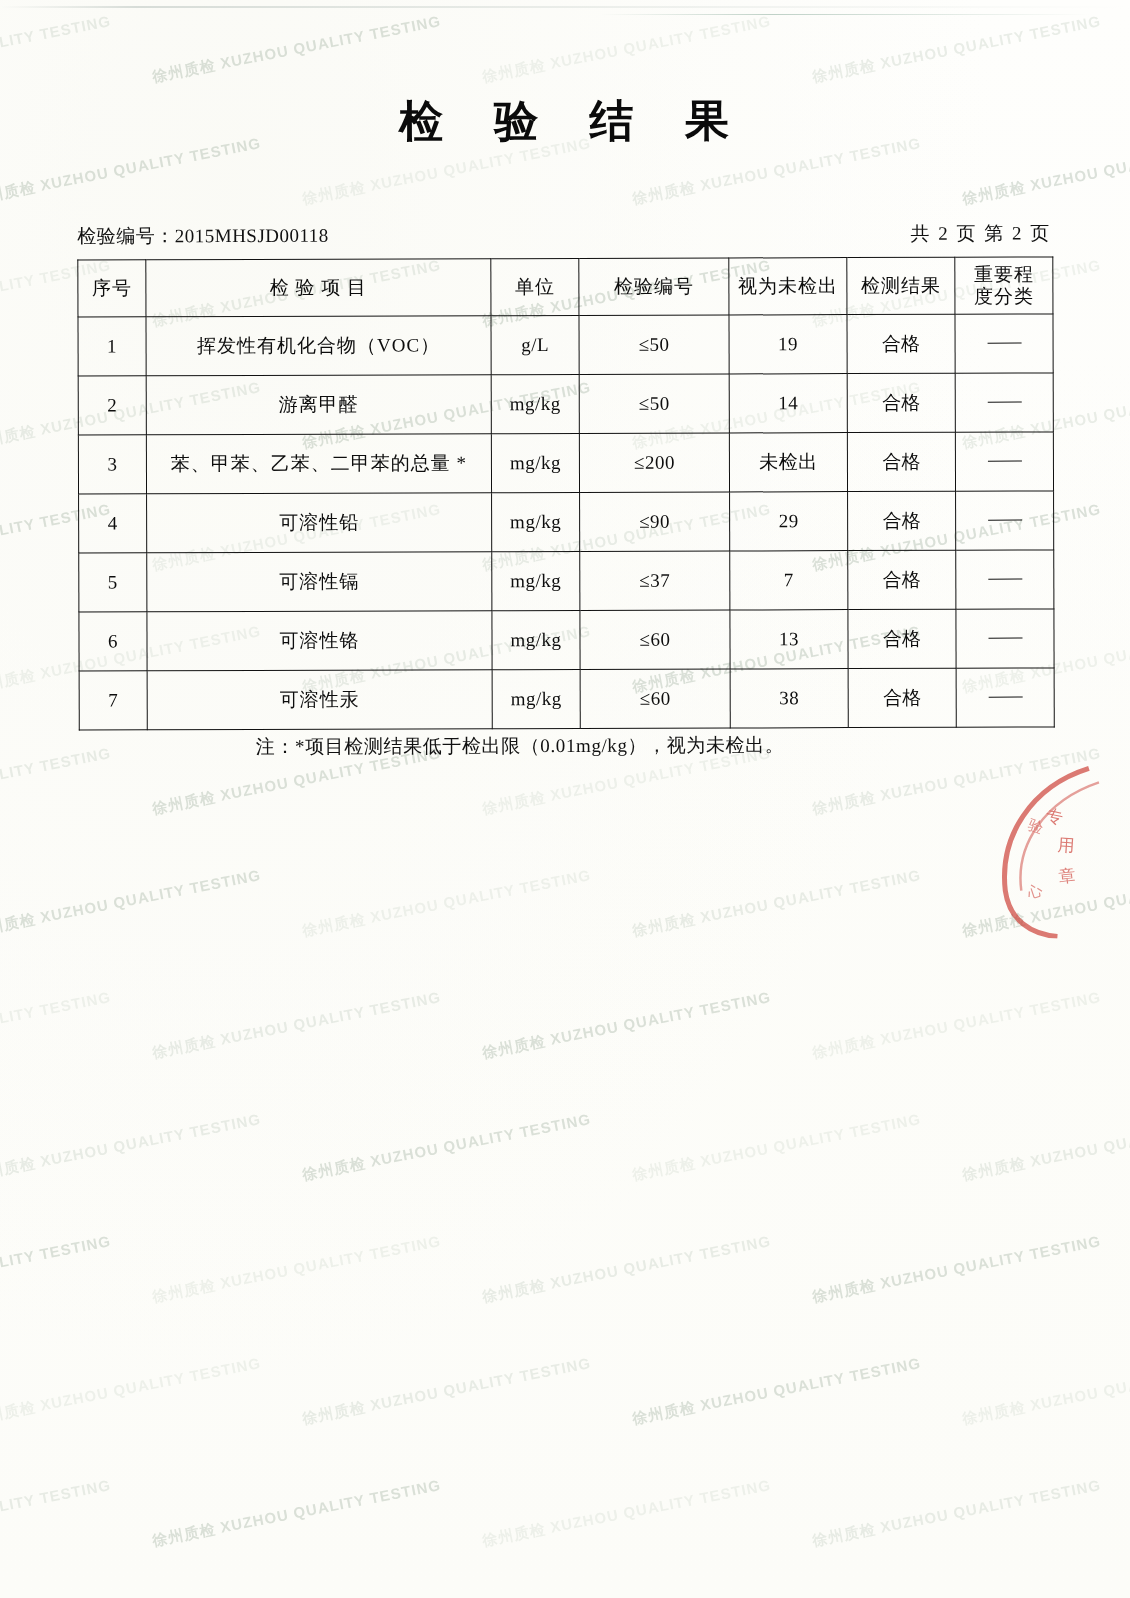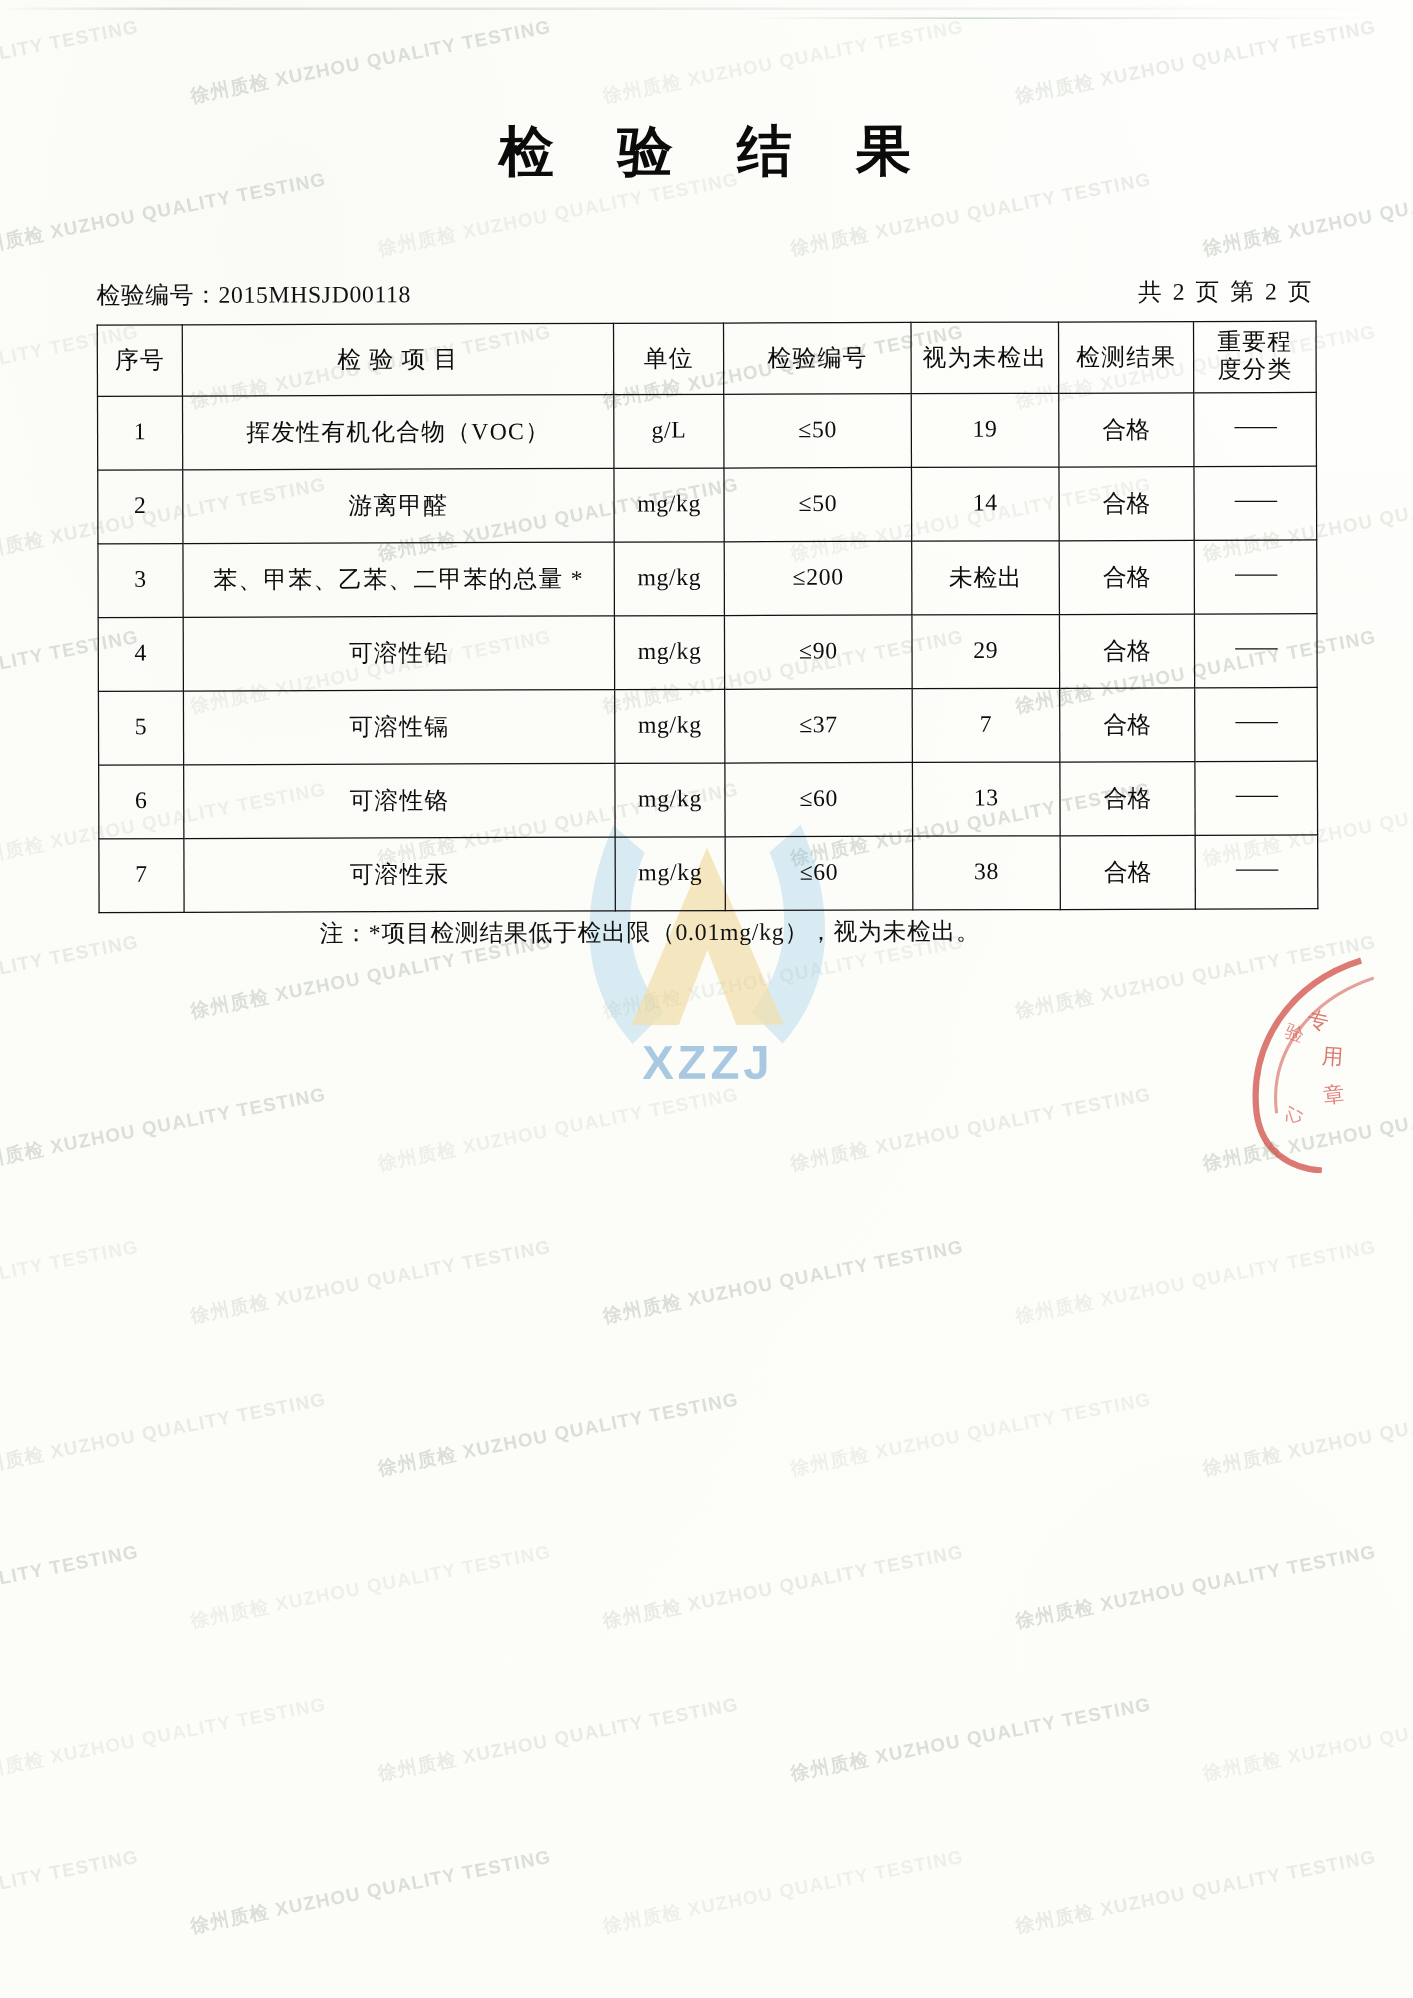--- a/index.html
+++ b/index.html
@@ -244,28 +244,20 @@
       <div class="wm" style="left: 630px; top: 1382px;">徐州质检 XUZHOU QUALITY TESTING</div>
       <div class="wm faint" style="left: 960px; top: 1382px;">徐州质检 XUZHOU QUALITY TESTING</div>
       <div class="wm light" style="left: -180px; top: 1504px;">徐州质检 XUZHOU QUALITY TESTING</div>
       <div class="wm" style="left: 150px; top: 1504px;">徐州质检 XUZHOU QUALITY TESTING</div>
       <div class="wm faint" style="left: 480px; top: 1504px;">徐州质检 XUZHOU QUALITY TESTING</div>
       <div class="wm light" style="left: 810px; top: 1504px;">徐州质检 XUZHOU QUALITY TESTING</div>
     </div>
 
   <div class="content-rot">
 
-    <div class="logo">
-      <svg viewBox="0 0 270 270" width="270" height="270" aria-hidden="true">
-        <path d="M60 40 C30 110, 35 170, 75 215 L100 190 C70 152, 66 108, 85 62 Z" fill="#6fb6e0" opacity="0.45"></path>
-        <path d="M210 40 C240 110, 235 170, 195 215 L170 190 C200 152, 204 108, 185 62 Z" fill="#6fb6e0" opacity="0.45"></path>
-        <path d="M135 58 L196 200 L158 200 L135 140 L112 200 L74 200 Z" fill="#e8c870" opacity="0.75"></path>
-        <text x="135" y="243" text-anchor="middle" font-family="Liberation Sans, sans-serif" font-size="38" font-weight="700" letter-spacing="3" fill="#3f85c4" opacity="0.8">XZZJ</text>
-      </svg>
-    </div>
 
     <div class="seal">
       <svg viewBox="0 0 130 180" width="130" height="180" aria-hidden="true">
         <path d="M118 10 C60 28, 28 78, 34 132 C38 162, 60 176, 86 178" fill="none" stroke="#c7281f" stroke-width="5" opacity="0.85"></path>
         <path d="M128 24 C74 42, 44 86, 50 132" fill="none" stroke="#c7281f" stroke-width="2.5" opacity="0.6"></path>
         <text x="74" y="62" font-family="Liberation Serif, serif" font-size="17" fill="#c7281f" opacity="0.85" transform="rotate(12 74 62)">专</text>
         <text x="86" y="92" font-family="Liberation Serif, serif" font-size="17" fill="#c7281f" opacity="0.85" transform="rotate(4 86 92)">用</text>
         <text x="88" y="124" font-family="Liberation Serif, serif" font-size="17" fill="#c7281f" opacity="0.8" transform="rotate(-6 88 124)">章</text>
         <text x="56" y="70" font-family="Liberation Serif, serif" font-size="15" fill="#c7281f" opacity="0.7" transform="rotate(20 56 70)">验</text>
         <text x="58" y="140" font-family="Liberation Serif, serif" font-size="15" fill="#c7281f" opacity="0.7" transform="rotate(-18 58 140)">心</text>

